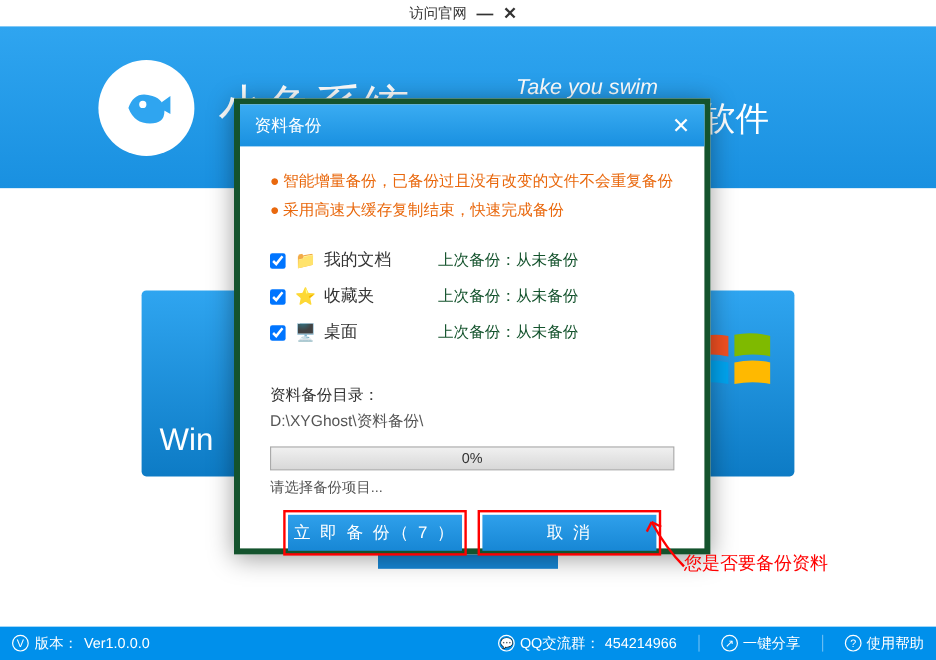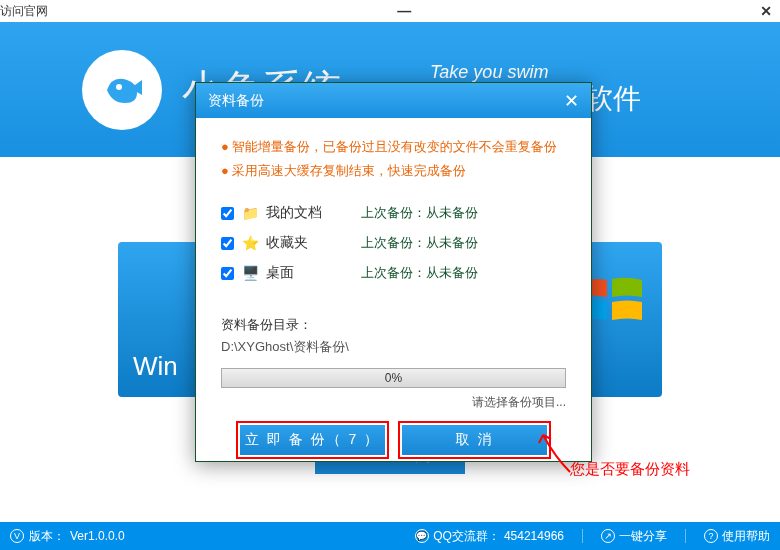--- a/index.html
+++ b/index.html
@@ -1,18 +1,18 @@
 <!DOCTYPE html>
 <html><head>
   <meta charset="utf-8">
   <style>
     * { margin: 0; padding: 0; box-sizing: border-box; }
     body { font-family: "Microsoft YaHei", sans-serif; background: #fff; width: 780px; height: 550px; overflow: hidden; position: relative; }
     
-    .titlebar { height: 22px; background: #fff; display: flex; justify-content: space-between; align-items: center; padding-right: 8px; gap: 8px; }
+    .titlebar { height: 22px; background: #fff; display: flex; justify-content: center; align-items: center; padding-right: 8px; gap: 8px; }
     .titlebar-link { color: #333; font-size: 12px; cursor: pointer; }
     .titlebar-btn { color: #333; font-size: 14px; cursor: pointer; font-weight: bold; }
     
     .header { height: 135px; background: linear-gradient(to bottom, #2fa5f0, #1990e0); display: flex; align-items: center; padding-left: 82px; position: relative; }
     .logo-icon { width: 80px; height: 80px; background: #fff; border-radius: 50%; display: flex; align-items: center; justify-content: center; }
     .app-name { color: #fff; font-size: 40px; margin-left: 20px; font-weight: normal; }
     .tagline { color: #fff; font-style: italic; font-size: 18px; position: absolute; left: 430px; top: 40px; }
     .subtitle { color: #fff; font-size: 28px; position: absolute; left: 585px; top: 58px; }
     
     .main-area { height: 365px; background: #fff; position: relative; padding-top: 85px; }
@@ -23,40 +23,40 @@
     
     .reinstall-btn { width: 150px; height: 42px; background: #1787d5; color: #fff; font-size: 20px; border: none; margin: 35px auto 0; display: block; cursor: pointer; }
     
     .footer { height: 28px; background: #0090eb; display: flex; align-items: center; color: #fff; font-size: 12px; padding: 0 10px; }
     .footer-left { display: flex; align-items: center; gap: 5px; }
     .footer-right { margin-left: auto; display: flex; align-items: center; gap: 18px; }
     .footer-item { display: flex; align-items: center; gap: 4px; cursor: pointer; }
     .footer-divider { width: 1px; height: 14px; background: rgba(255,255,255,0.4); }
     .footer-icon { width: 14px; height: 14px; border: 1px solid #fff; border-radius: 50%; display: inline-flex; align-items: center; justify-content: center; font-size: 9px; }
     
-    .modal { position: absolute; left: 195px; top: 82px; width: 397px; height: 380px; background: #fff; box-shadow: 0 3px 20px rgba(0,0,0,0.4); border: 1px solid #14532d; }
+    .modal { position: absolute; left: 195px; top: 82px; width: 397px; height: 380px; background: #fff; box-shadow: 0 3px 20px rgba(0,0,0,0.4); border: 5px solid #14532d; }
     .modal-header { height: 35px; background: linear-gradient(to bottom, #3aacf2, #1990e0); display: flex; align-items: center; padding: 0 12px; }
     .modal-title { color: #fff; font-size: 14px; }
     .modal-close { margin-left: auto; color: #fff; font-size: 18px; cursor: pointer; }
     .modal-body { padding: 20px 25px 15px; }
     .bullet { color: #e9680d; font-size: 13px; margin-bottom: 6px; }
     .bullet::before { content: "●"; margin-right: 3px; }
     
     .backup-list { margin-top: 18px; }
     .backup-item { display: flex; align-items: center; height: 30px; font-size: 14px; }
     .backup-item input { margin-right: 8px; }
     .backup-icon { width: 18px; height: 18px; margin-right: 6px; display: inline-flex; align-items: center; justify-content: center; font-size: 14px; }
     .backup-label { width: 95px; color: #333; }
     .backup-info { color: #14532d; font-size: 13px; }
     
     .path-section { margin-top: 28px; font-size: 13px; color: #333; }
     .path-value { margin-top: 4px; font-size: 13px; color: #555; }
     
     .progress { margin-top: 12px; height: 20px; border: 1px solid #aaa; background: linear-gradient(to bottom, #f0f0f0, #d8d8d8); display: flex; align-items: center; justify-content: center; font-size: 12px; color: #333; }
-    .progress-hint { text-align: right; font-size: 12px; color: #555; margin-top: 6px; }
+    .progress-hint { text-align: left; font-size: 12px; color: #555; margin-top: 6px; }
     
     .modal-buttons { display: flex; justify-content: center; gap: 17px; margin-top: 14px; }
     .modal-btn { width: 145px; height: 30px; background: linear-gradient(to bottom, #2fa0eb, #1787d5); color: #fff; border: none; font-size: 14px; cursor: pointer; letter-spacing: 2px; }
     .highlight-red { outline: 2px solid #ff0000; outline-offset: 2px; }
     
     .annotation { position: absolute; left: 570px; top: 460px; color: #ff0000; font-size: 15px; }
     .arrow-svg { position: absolute; left: 535px; top: 427px; }
   </style>
 </head>
 <body>

